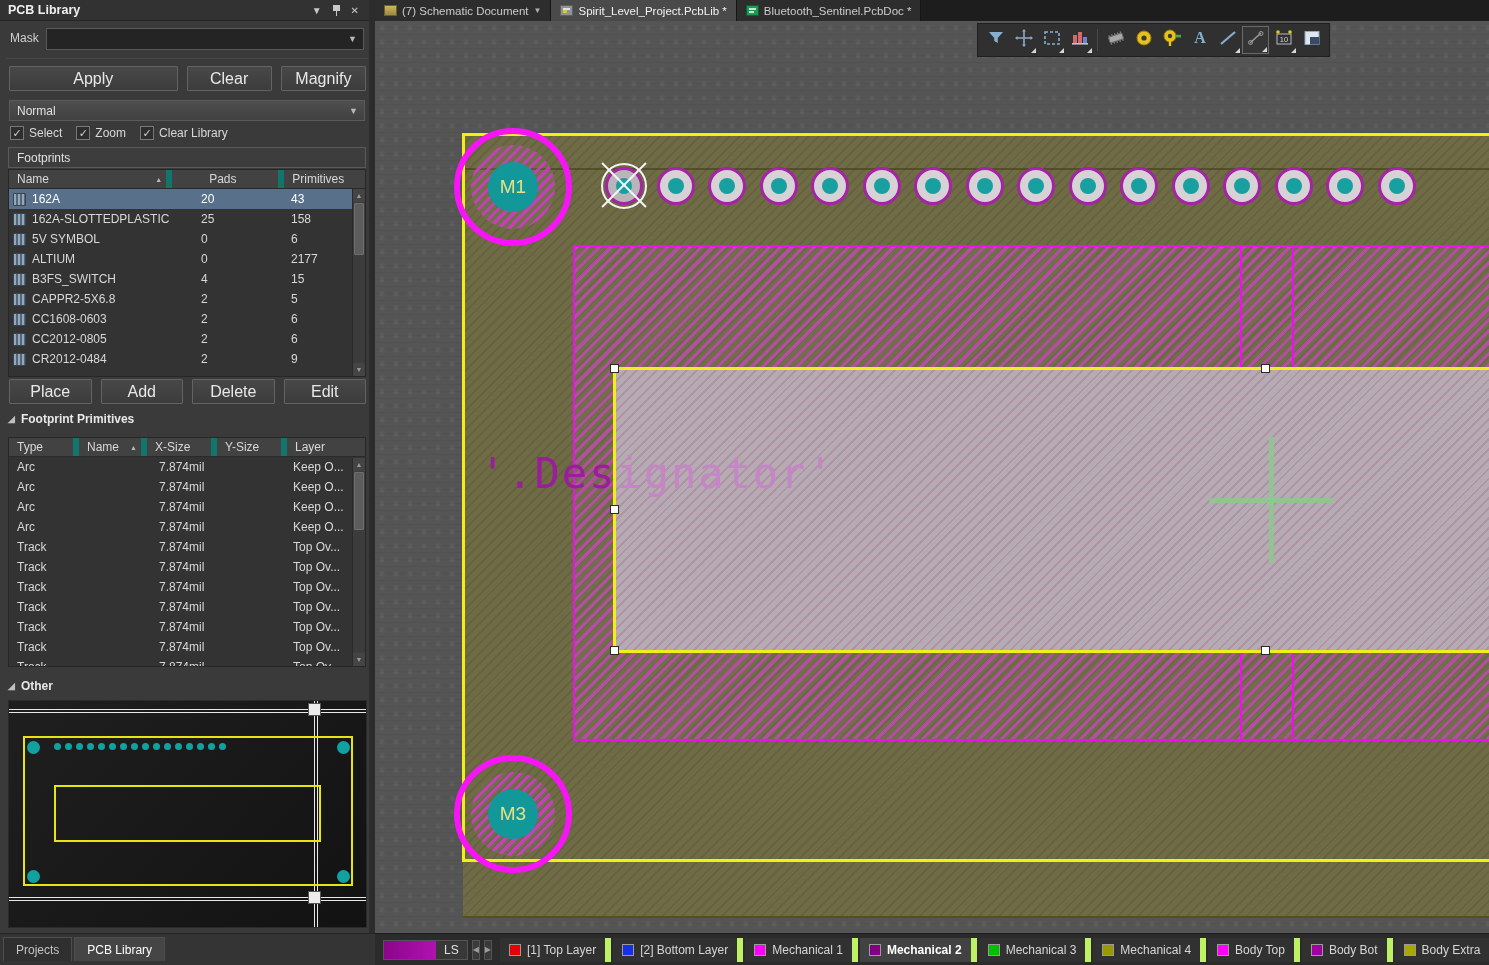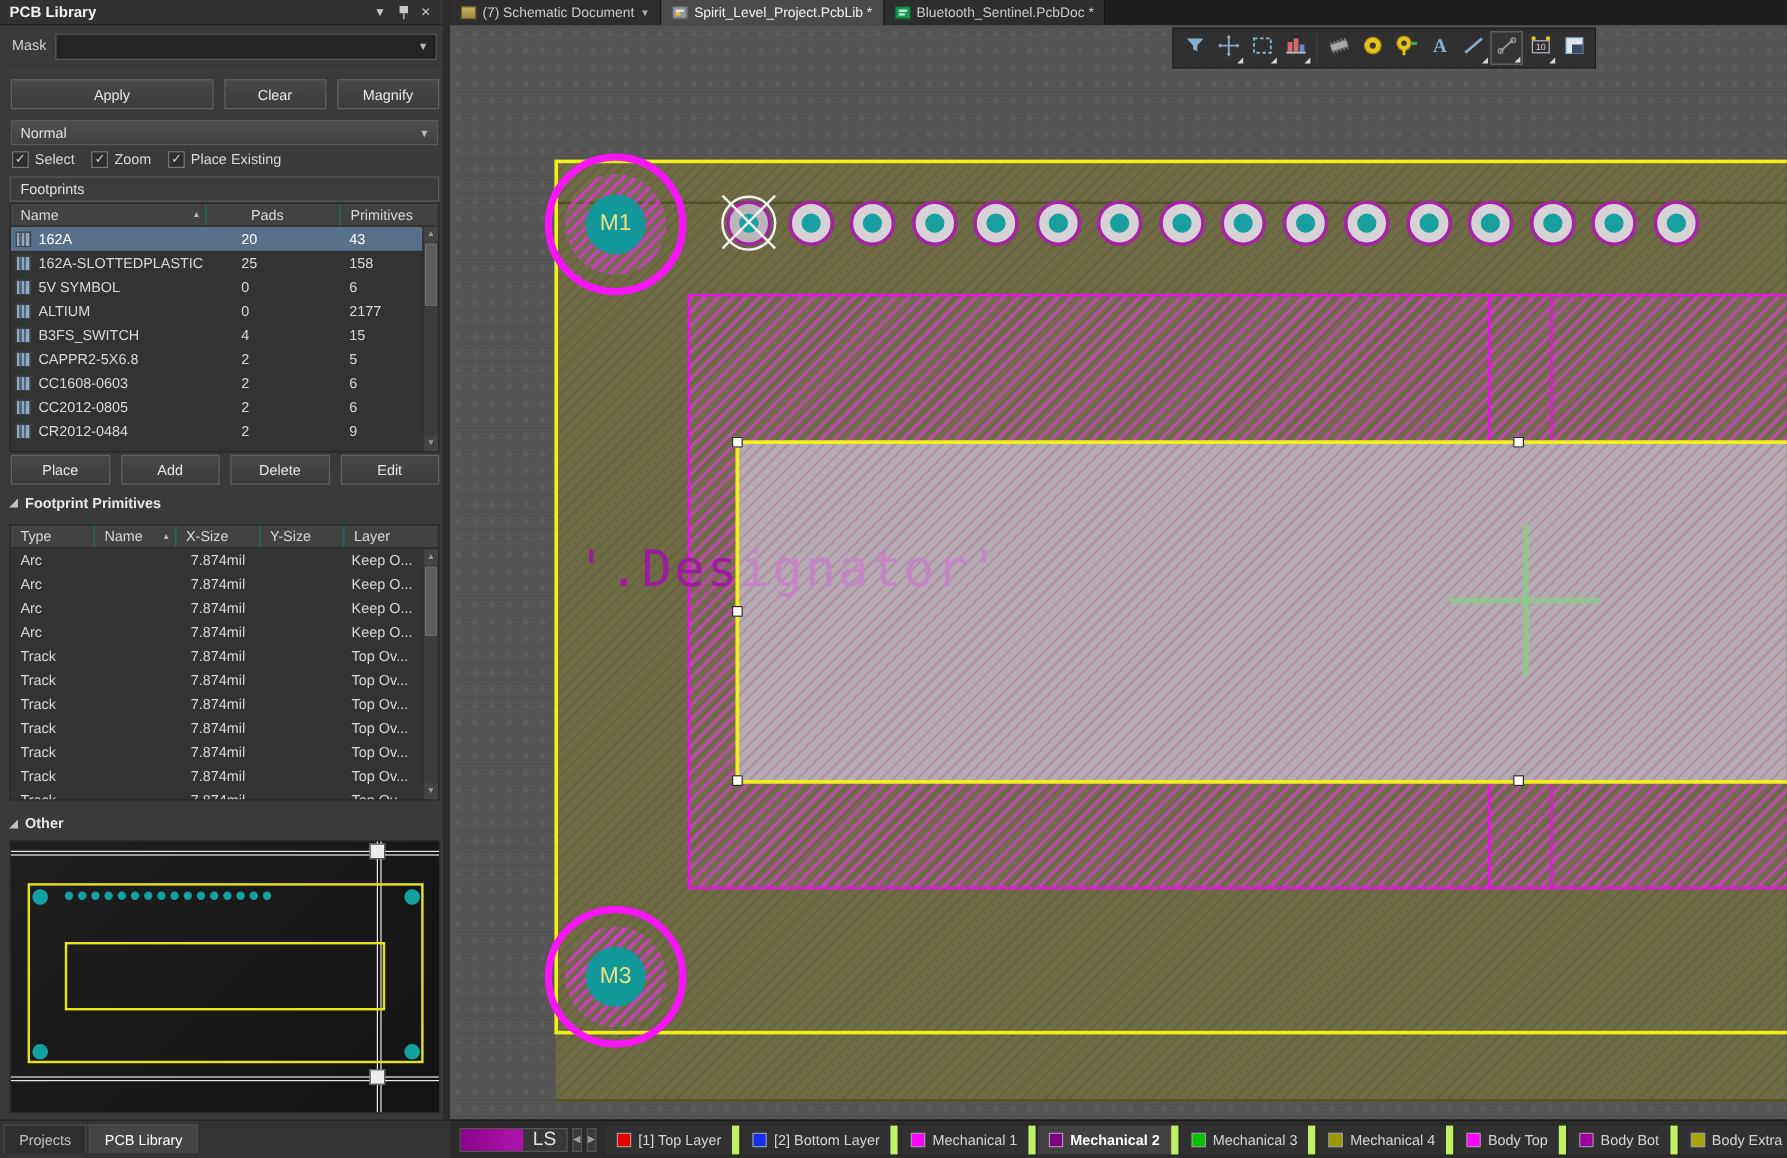--- a/index.html
+++ b/index.html
@@ -21,37 +21,37 @@
   .mask-label { position:absolute; left:10px; top:31px; color:#d0d0d0; }
   .combo { position:absolute; background:#262626; border:1px solid #5a5a5a; height:22px;
     display:flex; align-items:center; color:#e0e0e0; }
   .combo .arrow { margin-left:auto; padding-right:6px; color:#b8b8b8; font-size:9px; }
   #mask-combo { left:46px; top:28px; width:318px; background:#242424; }
   #view-combo { left:9px; top:100px; width:356px; height:21px;
     background:linear-gradient(#4e4e4e,#414141); padding-left:7px; }
   .panel-sep { position:absolute; left:6px; top:58px; width:362px; height:1px; background:#2e2e2e; border-bottom:1px solid #484848; }
 
   .btn { background:linear-gradient(#484848,#3c3c3c); border:1px solid #636363;
-    color:#e8e8e8; font-size:12px; display:flex; align-items:center; justify-content:center;
+    color:#e8e8e8; font-size:16px; display:flex; align-items:center; justify-content:center;
     border-radius:1px; cursor:default; font-family:"Liberation Sans",sans-serif; }
   #action-row { position:absolute; left:9px; top:66px; width:357px; height:25px; display:flex; gap:9px; }
   #action-row .btn:nth-child(1){ flex:2; } #action-row .btn:nth-child(2){ flex:1; } #action-row .btn:nth-child(3){ flex:1; }
 
   #cb-row { position:absolute; left:10px; top:126px; display:flex; gap:14px; align-items:center; }
   .cb-item { display:flex; align-items:center; gap:5px; }
   .cb-box { width:14px; height:14px; background:#2e2e2e; border:1px solid #787878;
     color:#cfcfcf; font-size:11px; line-height:12px; text-align:center; }
 
   .groupbox-label { position:absolute; left:8px; top:147px; width:358px; height:21px;
     border:1px solid #5a5a5a; background:#3d3d3d; display:flex; align-items:center; padding-left:8px; color:#e0e0e0; }
 
   .tbl { position:absolute; left:8px; top:169px; width:358px; background:#333333; border:1px solid #272727; }
   .tbl-head { display:flex; height:19px; background:#424242; border-bottom:1px solid #2a2a2a;
     color:#d8d8d8; align-items:center; font-size:12px; }
-  .th { padding-left:8px; border-right:1px solid #0f766e; height:100%; display:flex; align-items:center; position:relative; }
+  .th { padding-left:8px; border-right:6px solid #0f766e; height:100%; display:flex; align-items:center; position:relative; }
   .sort-tri { font-size:7px; color:#b8b8b8; margin-left:auto; margin-right:4px; }
   .tbl-body { position:relative; overflow:hidden; }
   .trow { display:flex; height:20px; align-items:center; color:#d8d8d8; font-size:12px; }
   .trow.selected { background:#587089; color:#ffffff; }
   .td { padding-left:8px; overflow:hidden; white-space:nowrap; }
   .fp-icon { width:13px; height:13px; margin:0 6px 0 4px; flex:0 0 13px;
     background:repeating-linear-gradient(90deg,#93a8bc 0 2px,#55667a 2px 4px);
     border:1px solid #3a4450; border-radius:1px; }
   .vscroll { position:absolute; right:0; top:0; bottom:0; width:13px; background:#3c3c3c; border-left:1px solid #2a2a2a; }
   .sb-btn { height:13px; color:#9a9a9a; font-size:7px; text-align:center; line-height:13px; background:#444; }
@@ -151,21 +151,21 @@
   .tb-btn.boxed { border:1px solid #6a6a6a; background:#353535; }
   .tb-sep { width:1px; height:22px; background:#1a1a1a; border-right:1px solid #4a4a4a; margin:0 3px; }
   .tb-caret { position:absolute; right:1px; bottom:1px; width:0; height:0;
     border-left:5px solid transparent; border-bottom:5px solid #d8d8d8; }
 
   
   .layer-bar { position:absolute; left:375px; top:933px; width:1114px; height:32px; background:#2b2b2b;
     border-top:1px solid #1a1a1a; display:flex; align-items:center; padding-left:8px; gap:2px; overflow:hidden; }
   .ls-chip { display:flex; align-items:center; height:20px; border:1px solid #555; background:#383838; }
   .ls-swatch { width:52px; height:18px; background:linear-gradient(90deg,#6e046e,#a80aa8); }
-  .ls-label { padding:0 8px; color:#e0e0e0; font-size:16px; }
+  .ls-label { padding:0 8px; color:#e0e0e0; font-size:12px; }
   .lb-arrow { width:17px; height:20px; background:#3a3a3a; border:1px solid #555; color:#9a9a9a;
     font-size:8px; display:flex; align-items:center; justify-content:center; margin-left:2px; }
   .layer-tab { display:flex; align-items:center; gap:6px; height:24px; padding:0 9px;
     background:#313131; border-right:6px solid #bef264; font-size:12px; color:#d6d6d6; white-space:nowrap; }
   .layer-tab.active { background:#424242; color:#ffffff; font-weight:bold; }
   .layer-swatch { width:12px; height:12px; border:1px solid #9a9a9a; flex:0 0 12px; }
 </style>
 </head>
 <body>
 
@@ -201,21 +201,21 @@
       <div class="cb-item">
         <span class="cb-box">✓</span>
         <span>Select</span>
       </div>
       <div class="cb-item">
         <span class="cb-box">✓</span>
         <span>Zoom</span>
       </div>
       <div class="cb-item">
         <span class="cb-box">✓</span>
-        <span>Place Existing</span>
+        <span>Clear Library</span>
       </div>
     </div>
 
   <div class="groupbox-label">
     <span>Footprints</span>
   </div>
 
   <div class="tbl" style="top:169px;">
     <div class="tbl-head">
       <div class="th" style="width:178px;">

